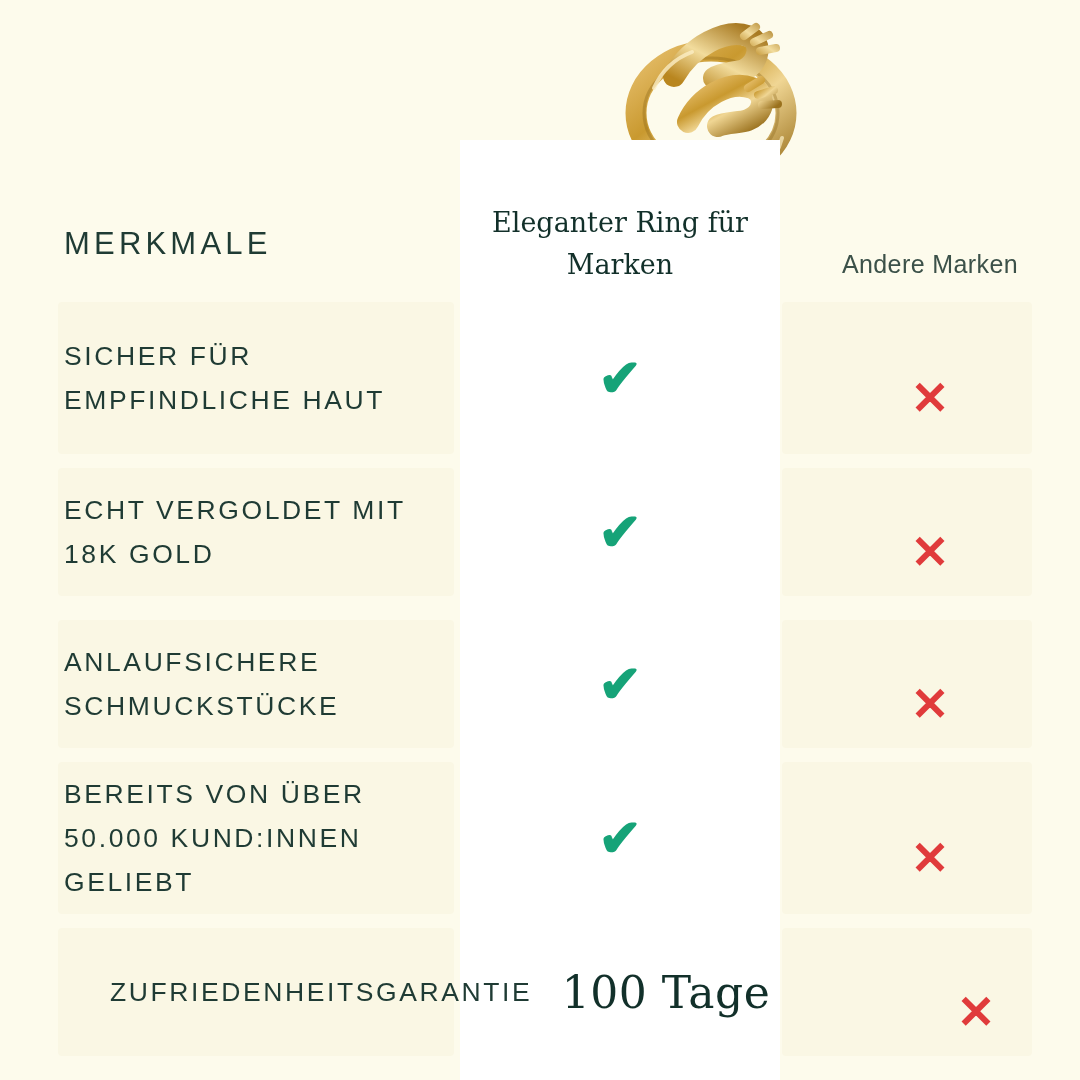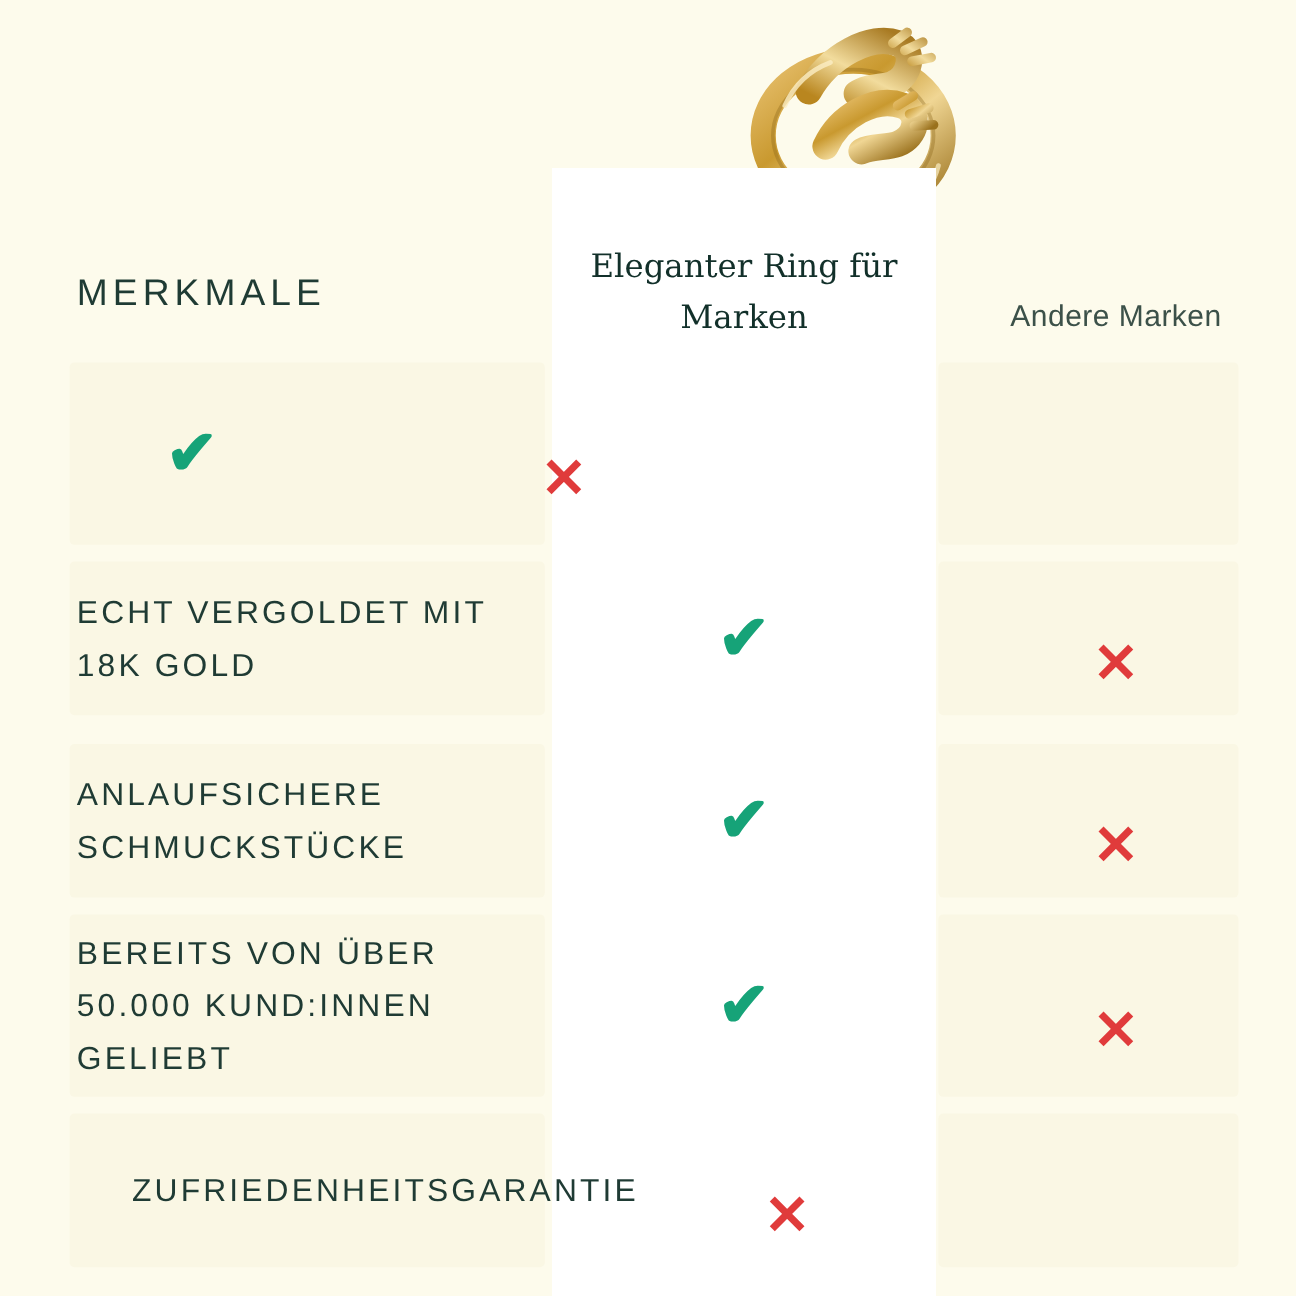--- a/index.html
+++ b/index.html
@@ -205,20 +205,21 @@
 
   <div class="table">
 
     <div class="row header-row">
       <div class="cell-features header-features">MERKMALE</div>
       <div class="cell-ours header-ours">Eleganter Ring für Marken</div>
       <div class="cell-others header-others">Andere Marken</div>
     </div>
 
     <div class="row" style="top:302px; height:152px;">
+      <div class="cell-features feature-label">SICHER FÜR EMPFINDLICHE HAUT</div>
       <div class="cell-ours">
         <span class="check">✔</span>
       </div>
       <div class="cell-others">
         <span class="cross">✕</span>
       </div>
     </div>
 
     <div class="row" style="top:468px; height:128px;">
       <div class="cell-features feature-label">ECHT VERGOLDET MIT 18K GOLD</div>
@@ -245,19 +246,22 @@
       <div class="cell-ours">
         <span class="check">✔</span>
       </div>
       <div class="cell-others">
         <span class="cross">✕</span>
       </div>
     </div>
 
     <div class="row" style="top:928px; height:128px;padding-left:46px;">
       <div class="cell-features feature-label">ZUFRIEDENHEITSGARANTIE</div>
+      <div class="cell-ours">
+        <span class="guarantee-text">100 Tage</span>
+      </div>
       <div class="cell-others">
         <span class="cross">✕</span>
       </div>
     </div>
 
   </div>
 </div>
 
 </body></html>

